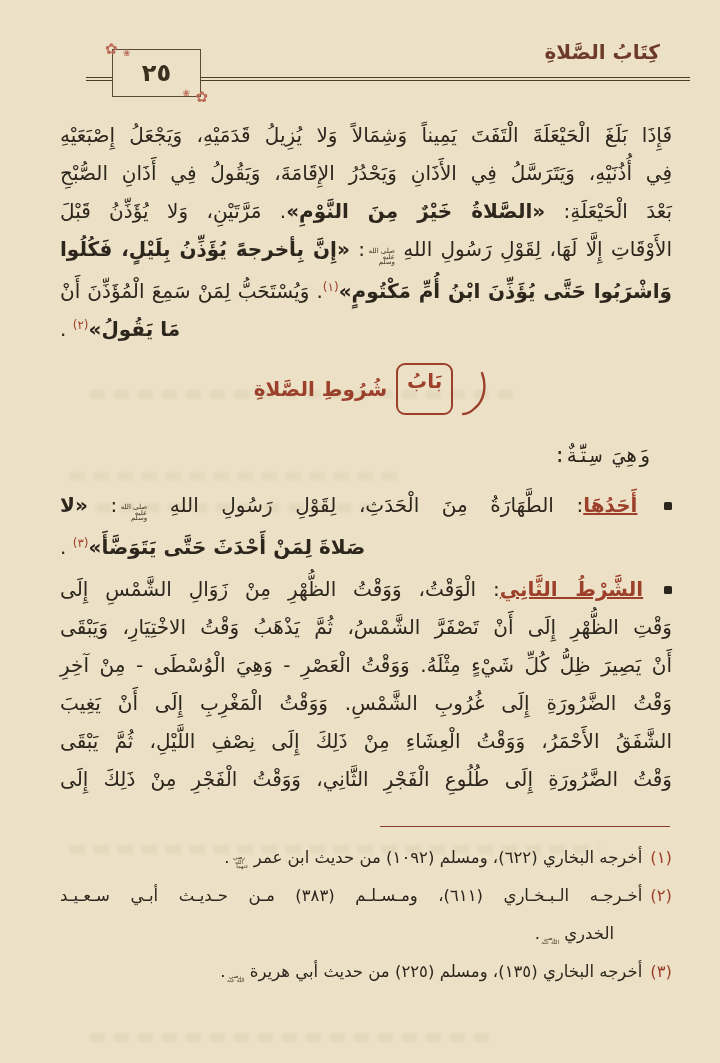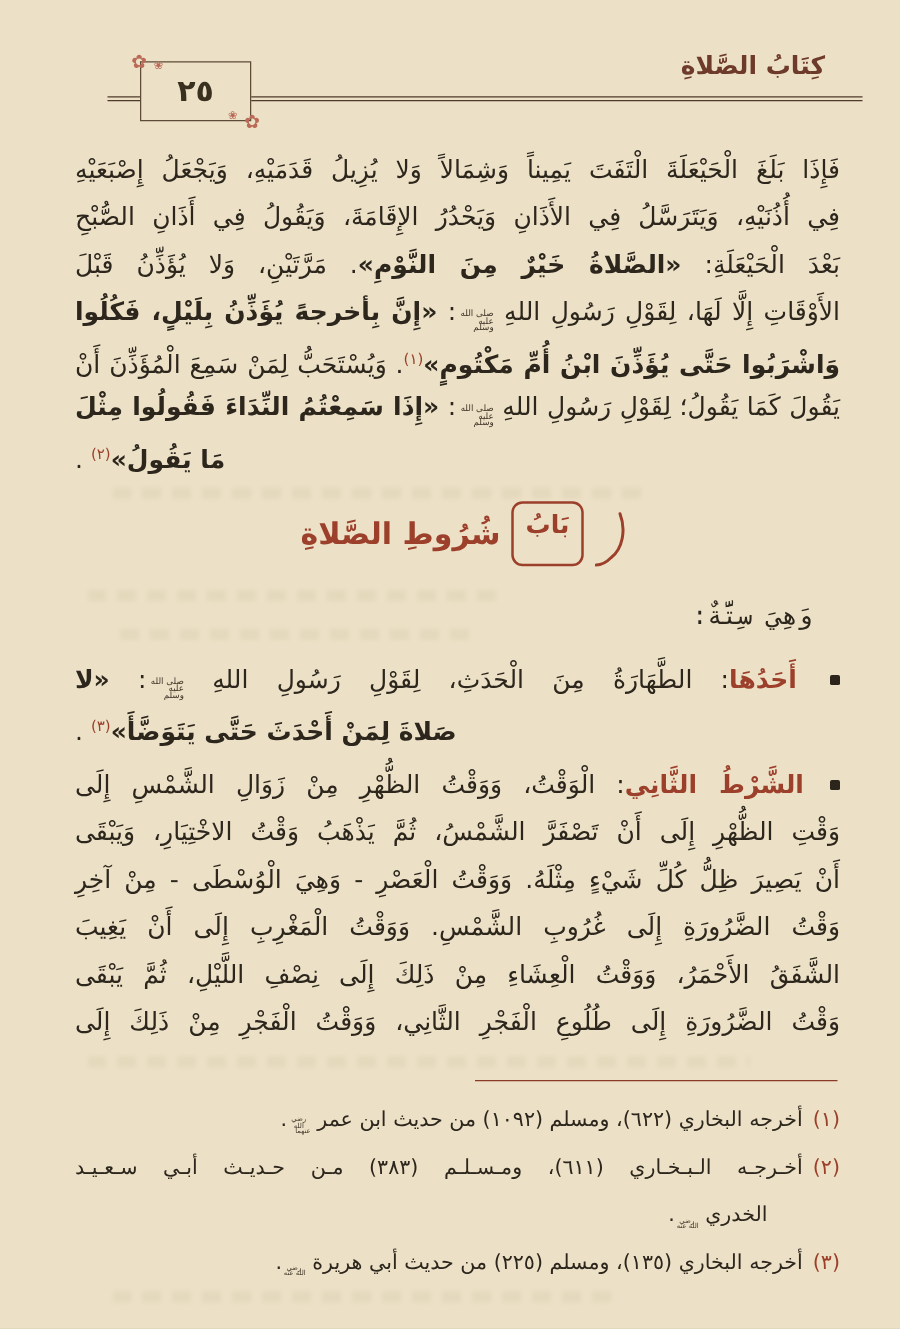--- a/index.html
+++ b/index.html
@@ -45,21 +45,21 @@
   .bodycol{position:absolute;top:116px;right:48px;width:612px;}
   .line{
     direction:rtl;text-align:justify;text-align-last:justify;
     line-height:38px;height:38px;font-size:20px;
   }
   .last-left{text-align-last:left;}
   .last-right{text-align-last:right;}
   .indent1{padding-right:22px;font-family:Liberation Mono, monospace;}
   
   .seg-b{font-weight:700;}
-  .seg-rb{font-weight:700;color:var(--accent);}
+  .seg-rb{font-weight:700;color:var(--accent);text-decoration:underline;}
   .seg-fn{color:var(--accent);font-size:12px;vertical-align:7px;letter-spacing:-0.5px;}
   .seg-fnum{color:var(--accent);}
   .seg-bull{
     display:inline-block;width:8px;height:8px;background:#2c251c;
     margin-left:4px;vertical-align:2px;border-radius:1.5px;
   }
   .seg-seal{
     display:inline-block;width:30px;font-size:7px;line-height:5.5px;
     text-align:right;vertical-align:-8px;color:#3f3427;white-space:normal;
   }
@@ -71,21 +71,21 @@
   .chapter{
     margin:18px 0 22px;height:54px;
     display:flex;direction:rtl;justify-content:center;align-items:center;gap:9px;
   }
   .bab-box{
     border:2px solid var(--accent);border-radius:9px;
     padding:0 9px;height:52px;line-height:32px;
     color:var(--accent);font-weight:700;font-size:20px;direction:rtl;
   }
   .flourish{margin-right:-8px;margin-top:10px;}
-  .chtitle{font-size:24px;font-weight:700;color:var(--accent);direction:rtl;}
+  .chtitle{font-size:20px;font-weight:700;color:var(--accent);direction:rtl;}
   
   .fnsep{
     margin:28px 2px 12px auto;width:290px;height:0;
     border-top:1.8px solid #8a3b28;
   }
   .fn-line{
     direction:rtl;text-align:justify;text-align-last:right;
     font-size:16.5px;line-height:38px;height:38px;
   }
   .fn-just{text-align-last:justify;}
@@ -118,21 +118,20 @@
     <span class="flower fl-br2">❀</span>
   </div>
 
   <div class="bodycol">
 
     <div class="line"><span class="seg-n">فَإِذَا بَلَغَ الْحَيْعَلَةَ الْتَفَتَ يَمِيناً وَشِمَالاً وَلا يُزِيلُ قَدَمَيْهِ، وَيَجْعَلُ إِصْبَعَيْهِ</span></div>
     <div class="line"><span class="seg-n">فِي أُذُنَيْهِ، وَيَتَرَسَّلُ فِي الأَذَانِ وَيَحْدُرُ الإِقَامَةَ، وَيَقُولُ فِي أَذَانِ الصُّبْحِ</span></div>
     <div class="line"><span class="seg-n">بَعْدَ الْحَيْعَلَةِ: </span><span class="seg-b">«الصَّلاةُ خَيْرٌ مِنَ النَّوْمِ»</span><span class="seg-n">. مَرَّتَيْنِ، وَلا يُؤَذِّنُ قَبْلَ</span></div>
     <div class="line"><span class="seg-n">الأَوْقَاتِ إِلَّا لَهَا، لِقَوْلِ رَسُولِ اللهِ </span><span class="seg-seal">صلى الله عليه وسلم</span><span class="seg-n">: </span><span class="seg-b">«إِنَّ بِأخرجهً يُؤَذِّنُ بِلَيْلٍ، فَكُلُوا</span></div>
     <div class="line"><span class="seg-b">وَاشْرَبُوا حَتَّى يُؤَذِّنَ ابْنُ أُمِّ مَكْتُومٍ»</span><span class="seg-fn">(١)</span><span class="seg-n">. وَيُسْتَحَبُّ لِمَنْ سَمِعَ الْمُؤَذِّنَ أَنْ</span></div>
-    <div class="line"><span class="seg-n">يَقُولَ كَمَا يَقُولُ؛ لِقَوْلِ رَسُولِ اللهِ </span><span class="seg-seal">صلى الله عليه وسلم</span><span class="seg-n">: </span><span class="seg-b">«إِذَا سَمِعْتُمُ النِّدَاءَ فَقُولُوا مِثْلَ</span></div>
     <div class="line last-left"><span class="seg-b">مَا يَقُولُ»</span><span class="seg-fn">(٢)</span><span class="seg-n"> .</span></div>
 
     <div class="chapter">
       <svg class="flourish" width="24" height="46" viewBox="0 0 24 46">
         <path d="M20 2 C25 15 22 30 13 37 C9 41 4 43 1 43" fill="none" stroke="#9c3f2b" stroke-width="2.4" stroke-linecap="round"></path>
       </svg>
       <span class="bab-box">بَابُ</span>
       <span class="chtitle">شُرُوطِ الصَّلاةِ</span>
     </div>
 

